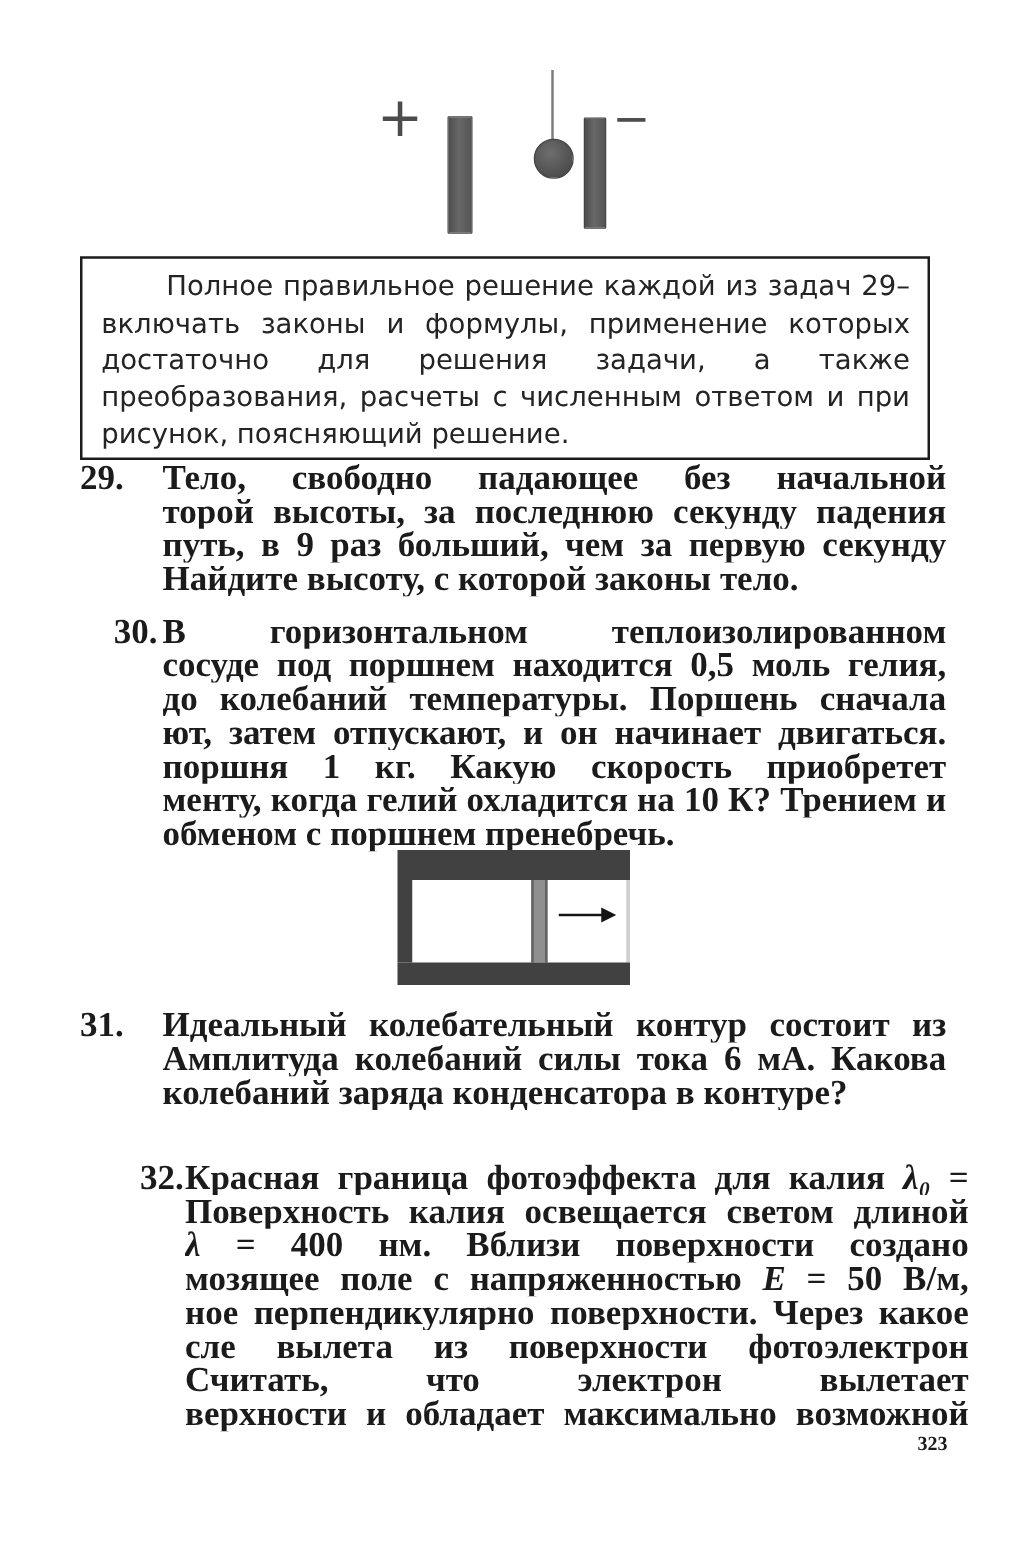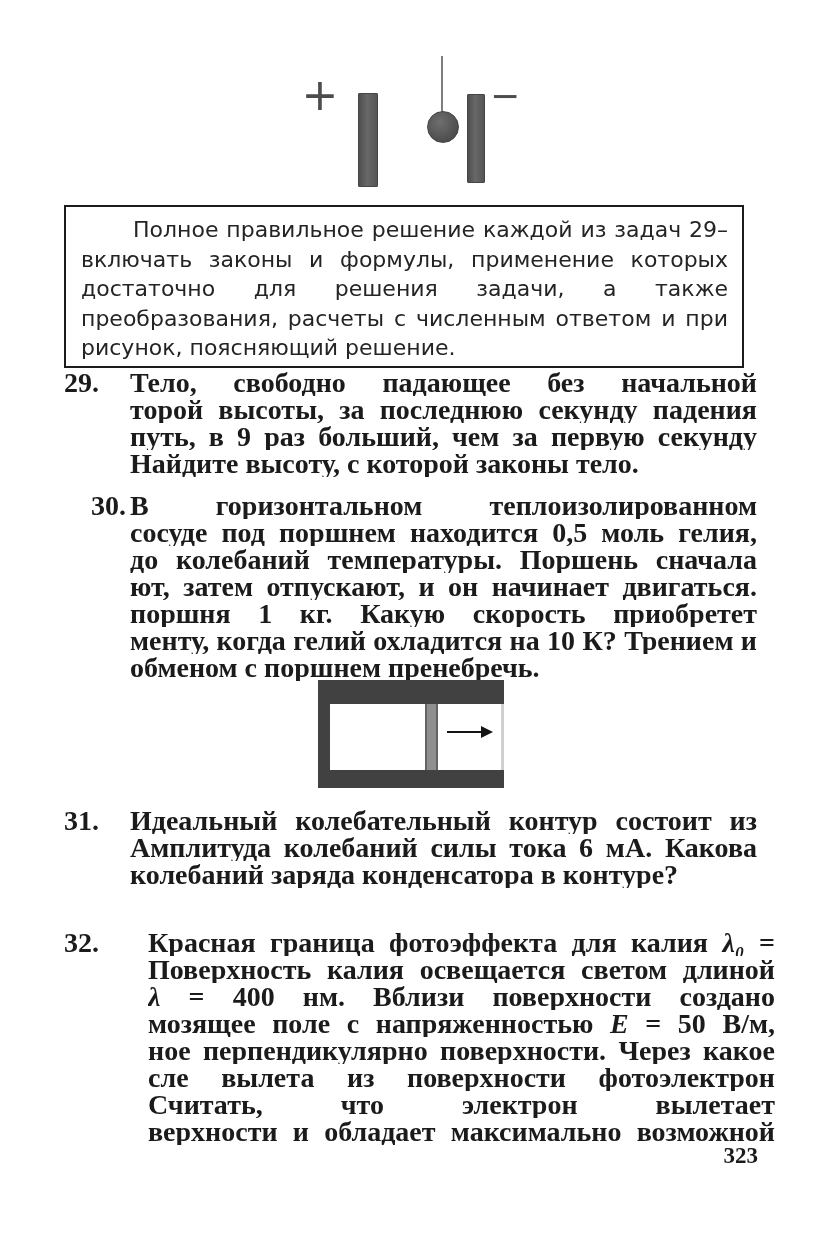--- a/index.html
+++ b/index.html
@@ -54,21 +54,21 @@
     background:#8f8f8f;border-left:2px solid #636363;border-right:2px solid #636363;
   }
   .arrow-line{position:absolute;left:129px;top:51px;width:36px;height:2px;background:#141414;}
   .arrow-head{
     position:absolute;left:163px;top:46px;width:0;height:0;
     border-left:12px solid #141414;border-top:6px solid transparent;border-bottom:6px solid transparent;
   }
   
   .pageno{
     position:absolute;left:690px;top:1141px;width:68px;text-align:right;
-    font-size:23px;font-weight:bold;line-height:30px;
+    font-size:16px;font-weight:bold;line-height:30px;
   }
 </style>
 </head>
 <body>
 
 <div class="page">
 
   <div class="fig-cap">
     <span class="plus">+</span>
     <div class="plate plate-left"></div>
@@ -115,21 +115,21 @@
     <div class="cyl-bottom"></div>
   </div>
 
   <div class="pnum" style="top:807px;">31.</div>
   <div class="ptext" style="top:807px;">
       <div class="tline">Идеальный колебательный контур состоит из конденсато-</div>
       <div class="tline">Амплитуда колебаний силы тока 6 мА. Какова амплитуда</div>
       <div class="tline tline-last">колебаний заряда конденсатора в контуре?</div>
     </div>
 
-  <div class="pnum" style="top:929px;">32.</div>
+  <div class="pnum" style="top:929px;margin-left:48px;">32.</div>
   <div class="ptext" style="top:929px;margin-left:18px;">
       <div class="tline">Красная граница фотоэффекта для калия <i class="mvar">λ₀</i> = 577 нм.</div>
       <div class="tline">Поверхность калия освещается светом длиной волны</div>
       <div class="tline"><i class="mvar">λ</i> = 400 нм. Вблизи поверхности создано однородное тор-</div>
       <div class="tline">мозящее поле с напряженностью <i class="mvar">E</i> = 50 В/м, направлен-</div>
       <div class="tline">ное перпендикулярно поверхности. Через какое время по-</div>
       <div class="tline">сле вылета из поверхности фотоэлектрон остановится?</div>
       <div class="tline">Считать, что электрон вылетает перпендикулярно по-</div>
       <div class="tline">верхности и обладает максимально возможной скоростью.</div>
     </div>

